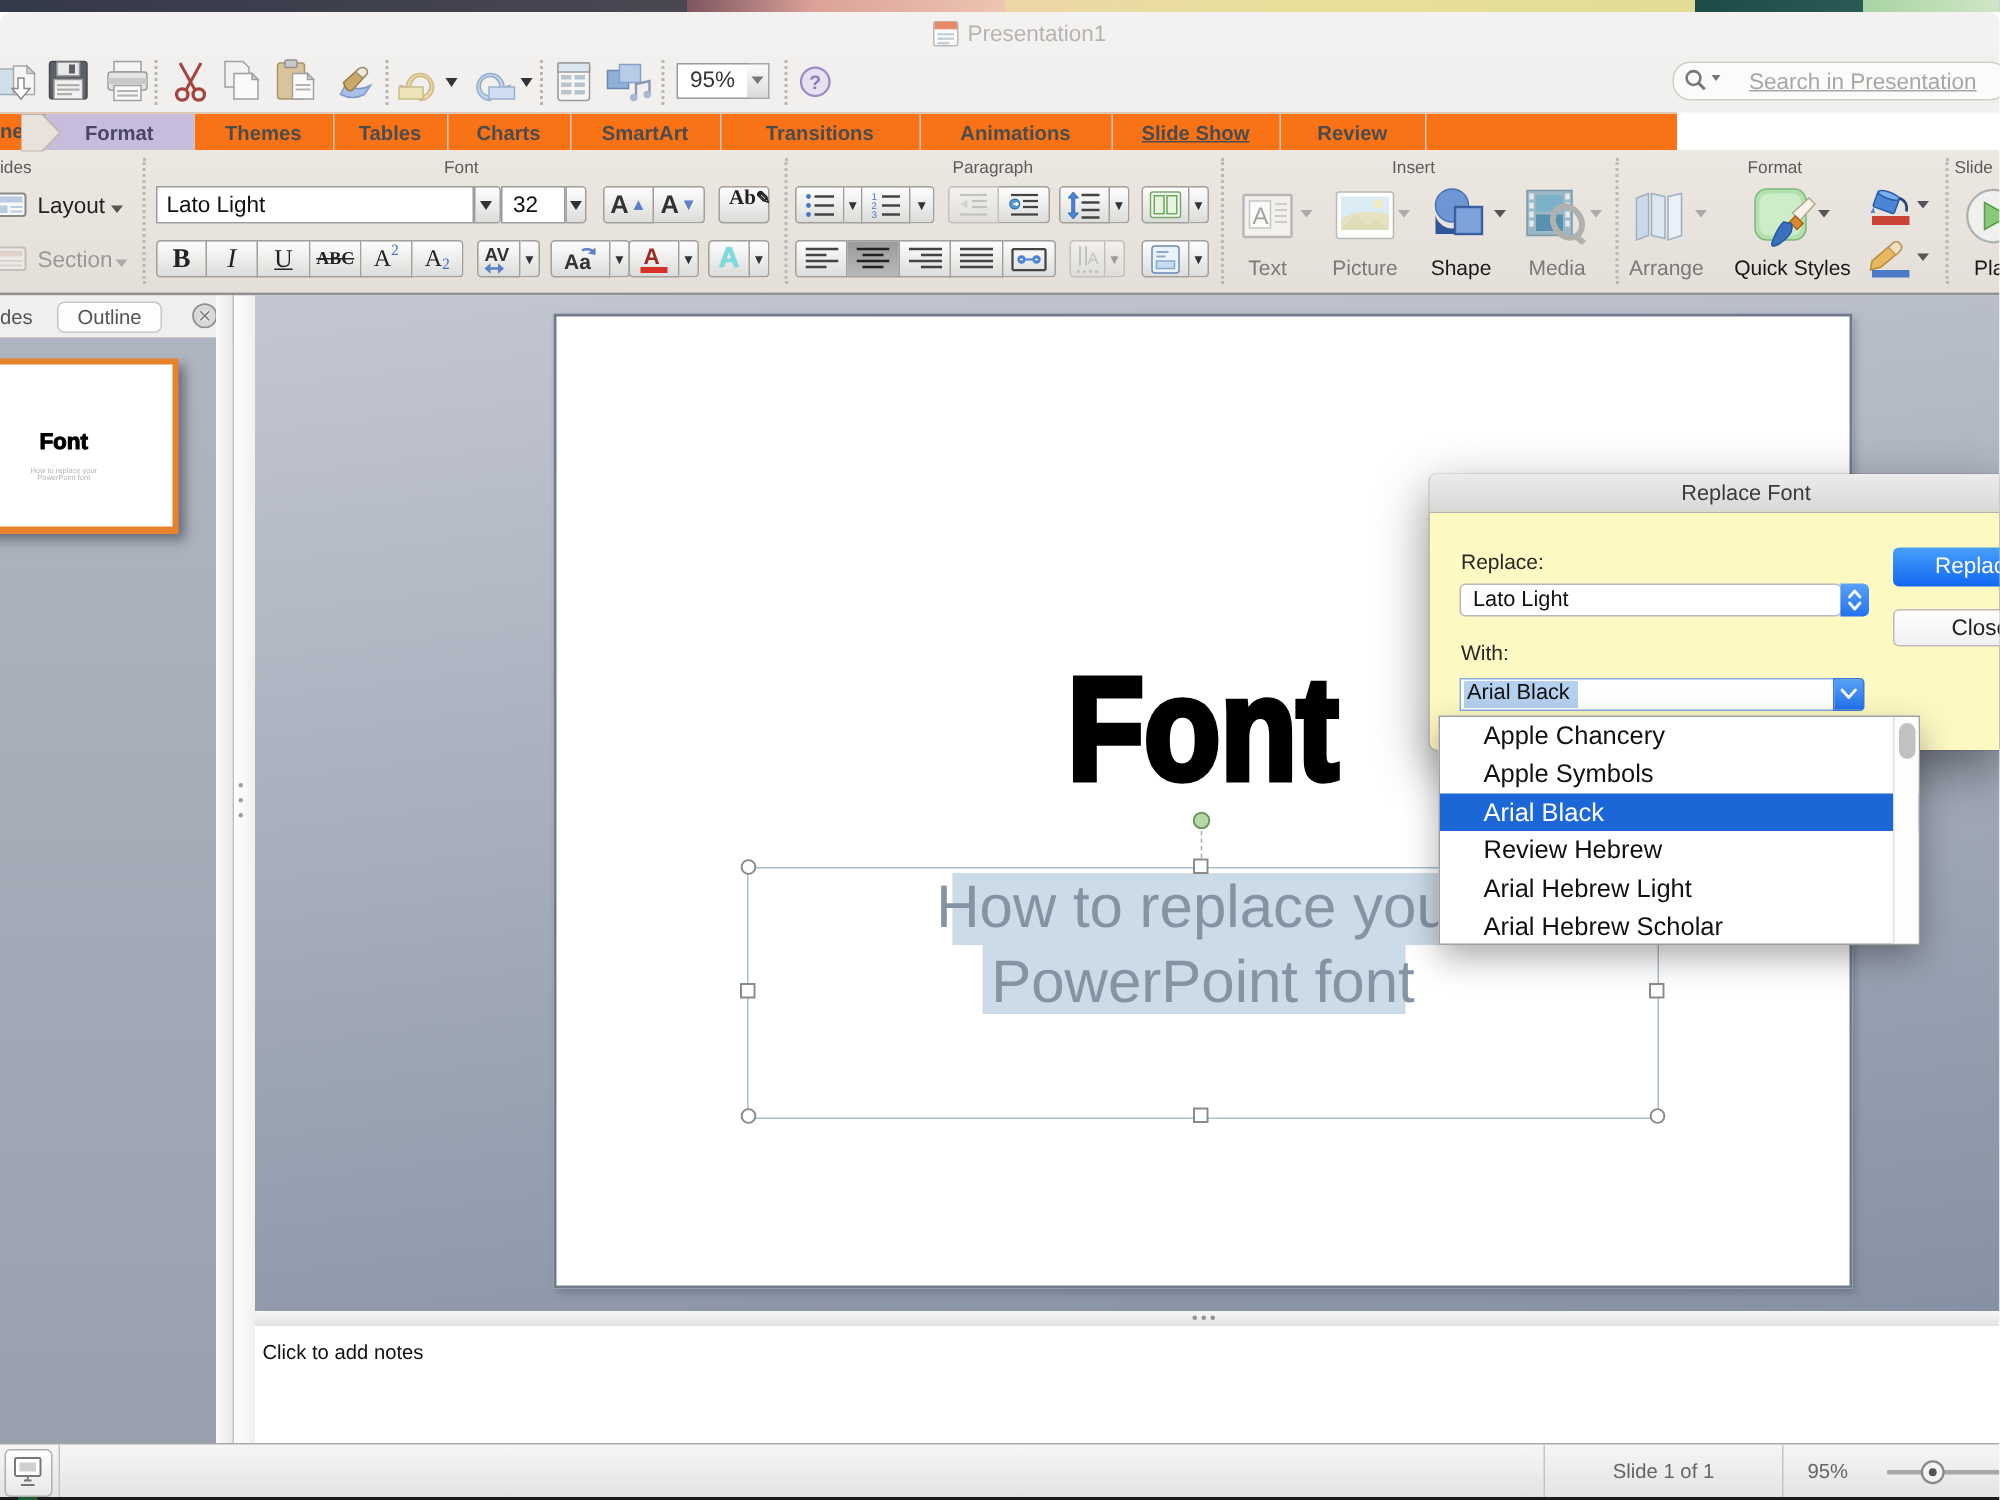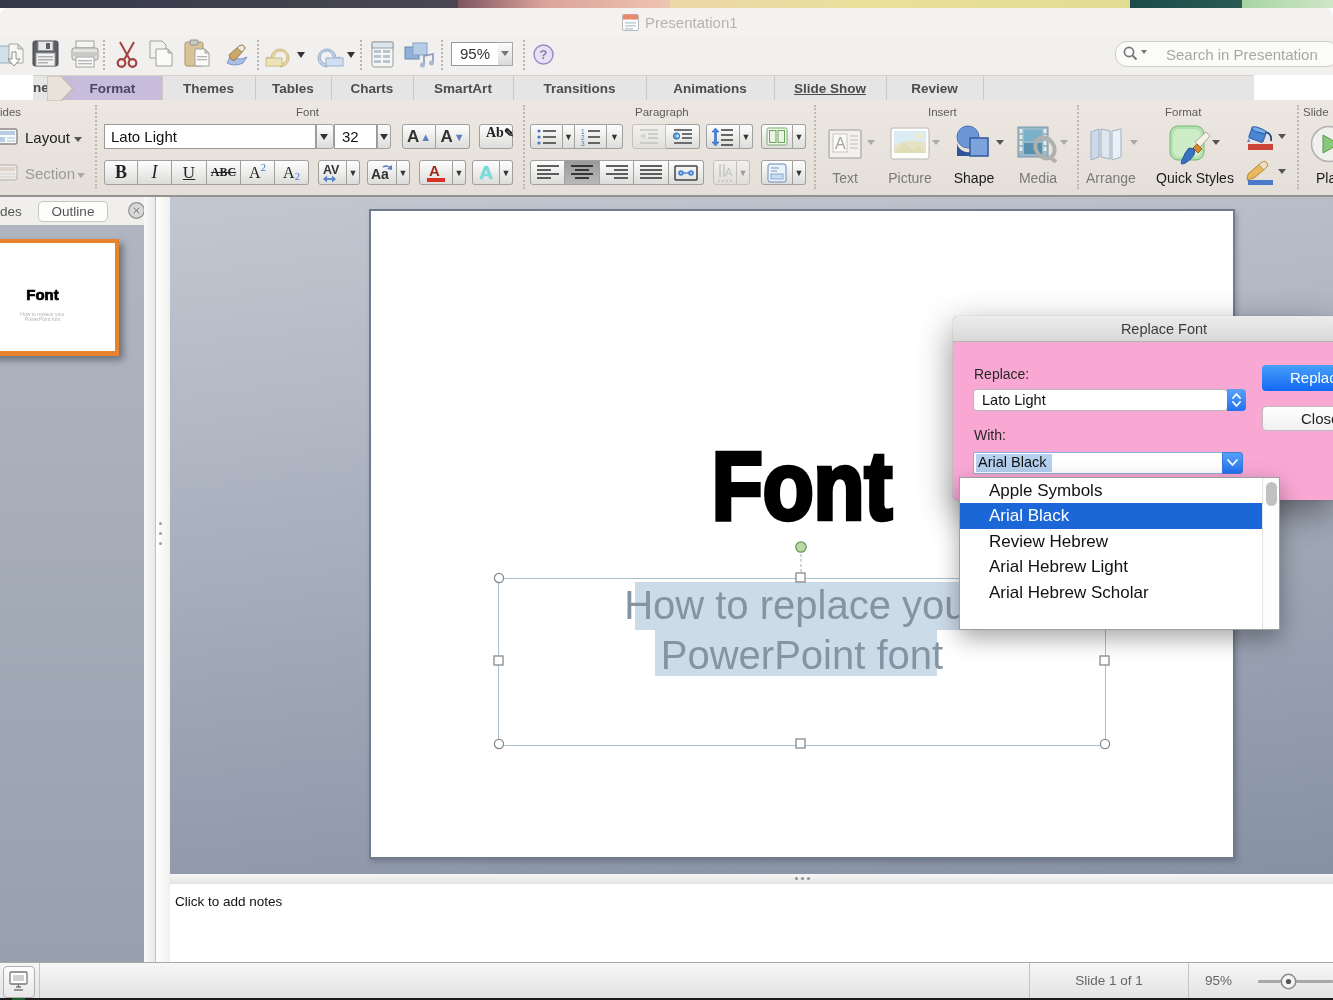--- a/index.html
+++ b/index.html
@@ -5,21 +5,21 @@
   html,body{margin:0;padding:0;}
   body{width:1333px;height:1000px;overflow:hidden;font-family:"Liberation Sans",sans-serif;position:relative;background:#fff;}
   .abs{position:absolute;}
   
   #strip{left:0;top:0;width:1333px;height:8px;background:#3e4250;}
   .seg{position:absolute;top:0;height:8px;}
   
   #titlebar{left:0;top:8px;width:1333px;height:28px;background:#f4f2f0;border-radius:8px 8px 0 0;}
   #toolbar{left:0;top:36px;width:1333px;height:39px;background:#f2f0ee;}
   .tdiv{top:4px;width:0px;height:30px;border-left:2px dotted #b9b5b1;}
-  #tabrow{left:0;top:75px;width:1221px;height:25px;background:#e5e5e5;border-top:1px solid #d6cfc6;margin-left:33px;}
+  #tabrow{left:0;top:75px;width:1118px;height:25px;background:#f97316;border-top:1px solid #d6cfc6;}
   .tab{position:absolute;top:0;height:25px;line-height:25px;text-align:center;color:#4c4c4c;font-size:13.5px;font-weight:bold;border-right:1px solid #cfc7bd;}
   #ribbon{left:0;top:100px;width:1333px;height:95px;background:linear-gradient(#ece7e1,#e4dfd8);border-bottom:2px solid #94928f;}
   .seclabel{position:absolute;top:6px;font-size:11.5px;color:#5c5c5c;}
   .rdiv{position:absolute;top:5px;height:84px;width:0;border-left:2px dotted #bdb8b2;}
   .btn{position:absolute;background:linear-gradient(#fefefe,#dcdcda);border:1px solid #a2a09d;border-radius:3px;box-sizing:border-box;}
   .cellrow{position:absolute;display:flex;}
   .cell{background:linear-gradient(#fefefe,#dcdcda);border:1px solid #a2a09d;border-left:none;box-sizing:border-box;display:flex;align-items:center;justify-content:center;}
   .cell.first{border-left:1px solid #a2a09d;border-radius:3px 0 0 3px;}
   .cell.last{border-radius:0 3px 3px 0;}
   .ilabel{position:absolute;font-size:14px;color:#7a7a7a;text-align:center;}
@@ -31,21 +31,21 @@
   #sidestrip2{left:156px;top:197px;width:14px;height:765px;background:linear-gradient(90deg,#ffffff,#f0f0ee);border-right:1px solid #b7b7b7;}
   
   #editor{left:170px;top:197px;width:1163px;height:677px;background:linear-gradient(173deg,#c3c7d1,#8691a3);}
   #slide{left:369px;top:209px;width:866px;height:650px;background:#fff;border:2px solid #707b8d;box-sizing:border-box;box-shadow:2px 3px 5px rgba(50,60,80,0.3);}
   #notesbar{left:170px;top:874px;width:1163px;height:10px;background:linear-gradient(#f6f6f6,#e3e3e3);border-bottom:1px solid #c9c9c9;}
   #notes{left:170px;top:884px;width:1163px;height:78px;background:#fff;}
   
   #statusbar{left:0;top:962px;width:1333px;height:36px;background:linear-gradient(#f6f6f6,#e3e3e3);border-top:1px solid #a8a8a8;}
   #bottomline{left:0;top:998px;width:1333px;height:2px;background:#1c1c1c;}
   
-  #dialog{left:953px;top:316px;width:380px;height:184px;background:#f9a8d4;border-radius:5px 0 0 5px;box-shadow:0 12px 35px rgba(0,0,0,0.45),0 0 1px rgba(0,0,0,0.4);}
+  #dialog{left:953px;top:316px;width:380px;height:184px;background:#fef9c3;border-radius:5px 0 0 5px;box-shadow:0 12px 35px rgba(0,0,0,0.45),0 0 1px rgba(0,0,0,0.4);}
   #dlgtitle{position:absolute;left:0;top:0;width:100%;height:26px;background:linear-gradient(#ececec,#d8d8d8);border-bottom:1px solid #b3b3b3;border-radius:5px 0 0 0;
     text-align:center;line-height:26px;font-size:14.5px;color:#3c3c3c;padding-left:42px;box-sizing:border-box;}
   #fontlist{left:959px;top:477px;width:321px;height:153px;background:#fff;border:1px solid #9f9f9f;box-sizing:border-box;box-shadow:0 8px 22px rgba(0,0,0,0.35);}
   .li{height:25.4px;line-height:25.4px;padding-left:29px;font-size:17px;color:#111;white-space:nowrap;}
   .li.sel{background:#1c67d8;color:#fff;}
 </style>
 </head>
 <body>
 <div class="abs" id="strip">
   <div class="seg" style="left:0;width:458px;background:linear-gradient(90deg,#34394a,#4a4752);"></div>
@@ -169,21 +169,21 @@
     <circle cx="10.5" cy="10.5" r="9.5" fill="#e6e2f2" stroke="#9a8cc8" stroke-width="1.5"></circle>
     <text x="10.5" y="15" text-anchor="middle" font-size="13" font-weight="bold" fill="#8a7ab8" font-family="Liberation Sans">?</text>
   </svg>
 
   <div class="abs" style="left:1115px;top:5px;width:222px;height:24px;background:#fbfbf9;border:1px solid #cfcdc9;border-radius:12px;"></div>
   <svg class="abs" style="left:1122px;top:9px" width="18" height="17" viewBox="0 0 18 17">
     <circle cx="7" cy="7" r="4.6" fill="none" stroke="#777" stroke-width="1.7"></circle>
     <path d="M10.4 10.4 L14.5 14.5" stroke="#777" stroke-width="2"></path>
   </svg>
   <div class="abs" style="left:1141px;top:14px;width:0;height:0;border:3.5px solid transparent;border-top:4.5px solid #777;"></div>
-  <div class="abs" style="left:1166px;top:10px;font-size:15px;color:#a9a7a5;">Search in Presentation</div>
+  <div class="abs" style="left:1166px;top:10px;font-size:15px;color:#a9a7a5;text-decoration:underline;">Search in Presentation</div>
 </div>
 <div class="abs" id="tabrow">
   <div class="abs" style="left:0;top:4px;font-size:13.5px;font-weight:bold;color:#4c4c4c;">ne</div>
   <div class="tab" style="left:30px;width:99px;background:#c7bcdc;color:#4a4668;">Format</div>
   <svg class="abs" style="left:14px;top:0;z-index:2" width="30" height="25" viewBox="0 0 30 25">
     <path d="M0 0 h14 l12 12.5 -12 12.5 h-14 z" fill="#e9e2da" stroke="#bfb7ab" stroke-width="1.2"></path>
   </svg>
   <div class="tab" style="left:129px;width:93px;">Themes</div>
   <div class="tab" style="left:222px;width:76px;">Tables</div>
   <div class="tab" style="left:298px;width:82px;">Charts</div>
@@ -256,21 +256,21 @@
           <text x="1" y="12" font-size="12.5" font-weight="bold" fill="#333" font-family="Liberation Sans">AV</text>
           <path d="M4 17 h7" stroke="#5b80c8" stroke-width="1.8"></path>
           <path d="M5 13.5 l-4 3.5 4 3.5 z M10 13.5 l4 3.5 -4 3.5 z" fill="#5b80c8"></path>
         </svg>
       </div>
     <div class="cell last" style="width:13px;height:25px;">
         <span style="font-size:9px;color:#333;">▼</span>
       </div>
   </div>
   <div class="cellrow" style="left:367px;top:60px;">
-    <div class="cell first" style="width:30px;height:25px;">
+    <div class="cell first" style="width:40px;height:25px;">
         <svg width="24" height="22" viewBox="0 0 24 22">
           <text x="1" y="17" font-size="14" font-weight="bold" fill="#333" font-family="Liberation Sans">Aa</text>
           <path d="M13 5 a6 5 0 0 1 8 1" fill="none" stroke="#5b80c8" stroke-width="1.6"></path>
           <path d="M22 3 l0 5 -5-1 z" fill="#5b80c8"></path>
         </svg>
       </div>
     <div class="cell last" style="width:13px;height:25px;">
         <span style="font-size:9px;color:#333;">▼</span>
       </div>
   </div>
@@ -655,20 +655,21 @@
   <div class="abs" style="left:23px;top:138px;width:76px;height:18px;background:#b5d1ef;"></div>
   <div class="abs" style="left:25px;top:138px;font-size:14.5px;color:#111;">Arial Black</div>
   <div class="abs" style="left:269px;top:136px;width:21px;height:22px;background:linear-gradient(#59a1f7,#2272ef);border-radius:0 3px 3px 0;border:1px solid #3a7ad8;box-sizing:border-box;"></div>
   <svg class="abs" style="left:272px;top:142px" width="15" height="10" viewBox="0 0 15 10">
     <path d="M3 2 l4.5 5 4.5-5" fill="none" stroke="#fff" stroke-width="1.8" stroke-linecap="round" stroke-linejoin="round"></path>
   </svg>
   <div class="abs" style="left:309px;top:49px;width:75px;height:26px;background:linear-gradient(#47a0fb,#1268f2);border-radius:4px;color:#fff;font-size:15px;line-height:26px;padding-left:28px;box-sizing:border-box;">Replace</div>
   <div class="abs" style="left:309px;top:90px;width:75px;height:25px;background:linear-gradient(#fff,#f0f0f0);border:1px solid #bcbcbc;border-radius:4px;color:#222;font-size:15px;line-height:24px;padding-left:38px;box-sizing:border-box;">Close</div>
 </div>
 <div class="abs" id="fontlist">
+  <div class="li">Apple Chancery</div>
   <div class="li">Apple Symbols</div>
   <div class="li sel">Arial Black</div>
   <div class="li">Review Hebrew</div>
   <div class="li">Arial Hebrew Light</div>
   <div class="li">Arial Hebrew Scholar</div>
   <div style="position:absolute;right:0;top:0;width:16px;height:151px;background:#fdfdfd;border-left:1px solid #e0e0e0;"></div>
   <div style="position:absolute;right:2px;top:4px;width:11px;height:24px;background:#c1c1c1;border-radius:6px;"></div>
 </div>
 
 </body></html>

